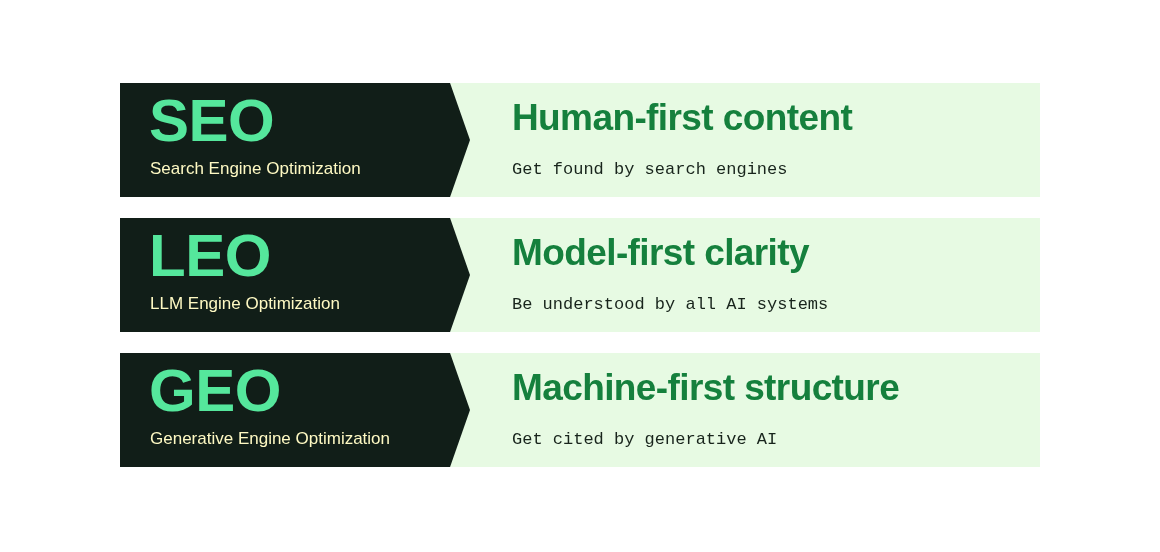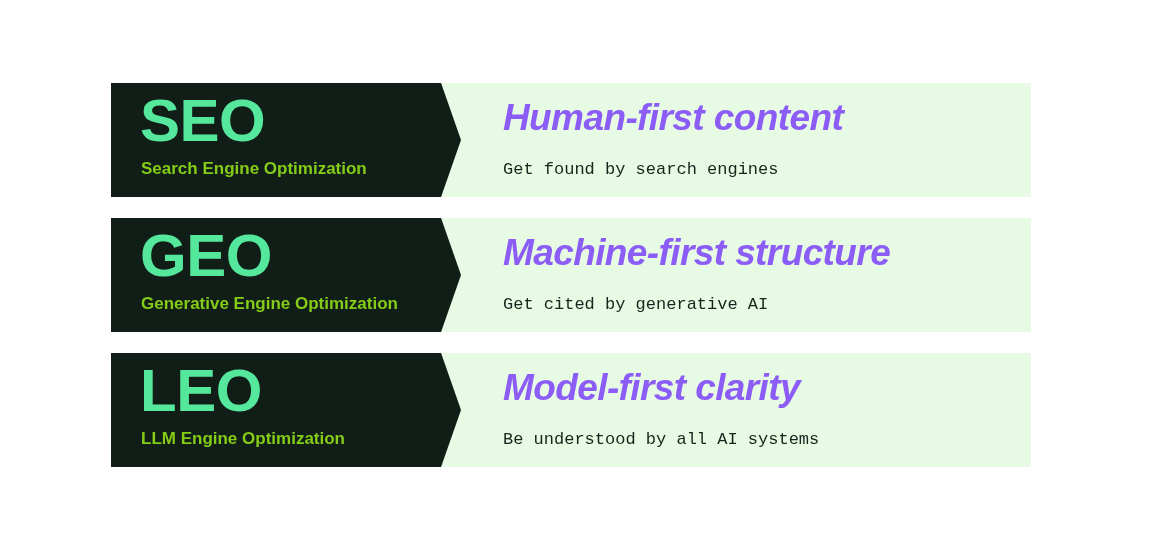--- a/index.html
+++ b/index.html
@@ -9,21 +9,21 @@
   body {
     width: 1160px;
     height: 552px;
     background: #ffffff;
     font-family: "Liberation Sans", sans-serif;
     overflow: hidden;
   }
 
   #stack {
     position: absolute;
-    left: 111px;
+    left: 120px;
     top: 83px;
     width: 920px;
     text-align: right;
   }
 
   .row {
     position: relative;
     width: 920px;
     height: 114px;
     margin-bottom: 21px;
@@ -54,44 +54,43 @@
     line-height: 1;
     color: #55e79c;               
     white-space: nowrap;
   }
 
   .expansion {
     position: absolute;
     left: 30px;
     top: 76px;
     font-size: 17px;
-    font-weight: 700;
+    font-weight: 400;
     line-height: 1.2;
-    color: #84cc16;
+    color: #fef9c3;
     white-space: nowrap;
   }
 
   .right {
     position: absolute;
     left: 392px;                  
     top: 0;
     height: 114px;
   }
 
   .headline {
     position: absolute;
     top: 16px;
     left: 0;
     font-size: 37px;
     font-weight: 700;
     letter-spacing: -0.6px;
     line-height: 1;
-    color: #8b5cf6;
+    color: #15803d;
     white-space: nowrap;
-    font-style: italic;
   }
 
   .subline {
     position: absolute;
     top: 77px;
     left: 0;
     font-size: 17px;
     font-weight: 400;
     line-height: 1.2;
     color: #18241c;
@@ -110,33 +109,33 @@
       <div class="expansion">Search Engine Optimization</div>
     </div>
     <div class="right">
       <div class="headline">Human-first content</div>
       <div class="subline">Get found by search engines</div>
     </div>
   </div>
 
   <div class="row">
     <div class="arrow">
+      <div class="acronym">LEO</div>
+      <div class="expansion">LLM Engine Optimization</div>
+    </div>
+    <div class="right">
+      <div class="headline">Model-first clarity</div>
+      <div class="subline">Be understood by all AI systems</div>
+    </div>
+  </div>
+
+  <div class="row">
+    <div class="arrow">
       <div class="acronym">GEO</div>
       <div class="expansion">Generative Engine Optimization</div>
     </div>
     <div class="right">
       <div class="headline">Machine-first structure</div>
       <div class="subline">Get cited by generative AI</div>
     </div>
   </div>
 
-  <div class="row">
-    <div class="arrow">
-      <div class="acronym">LEO</div>
-      <div class="expansion">LLM Engine Optimization</div>
-    </div>
-    <div class="right">
-      <div class="headline">Model-first clarity</div>
-      <div class="subline">Be understood by all AI systems</div>
-    </div>
-  </div>
-
 </div>
 
 </body></html>

